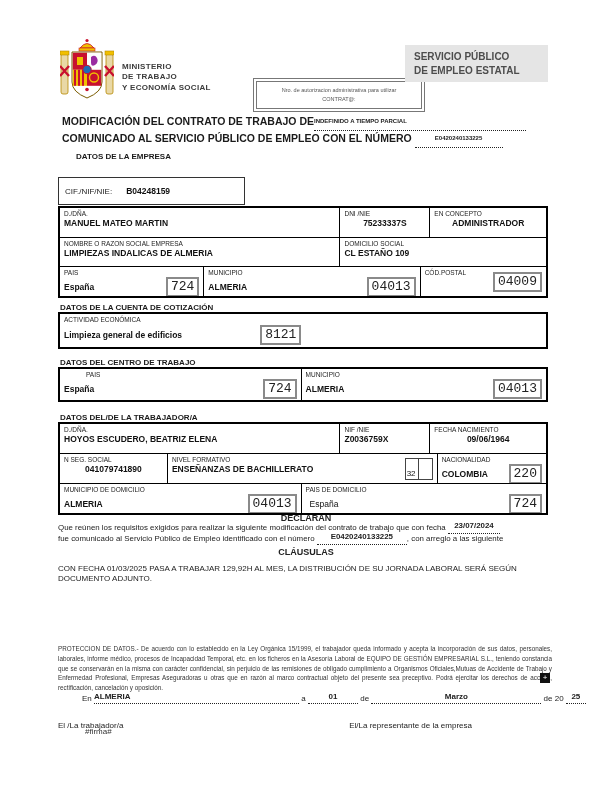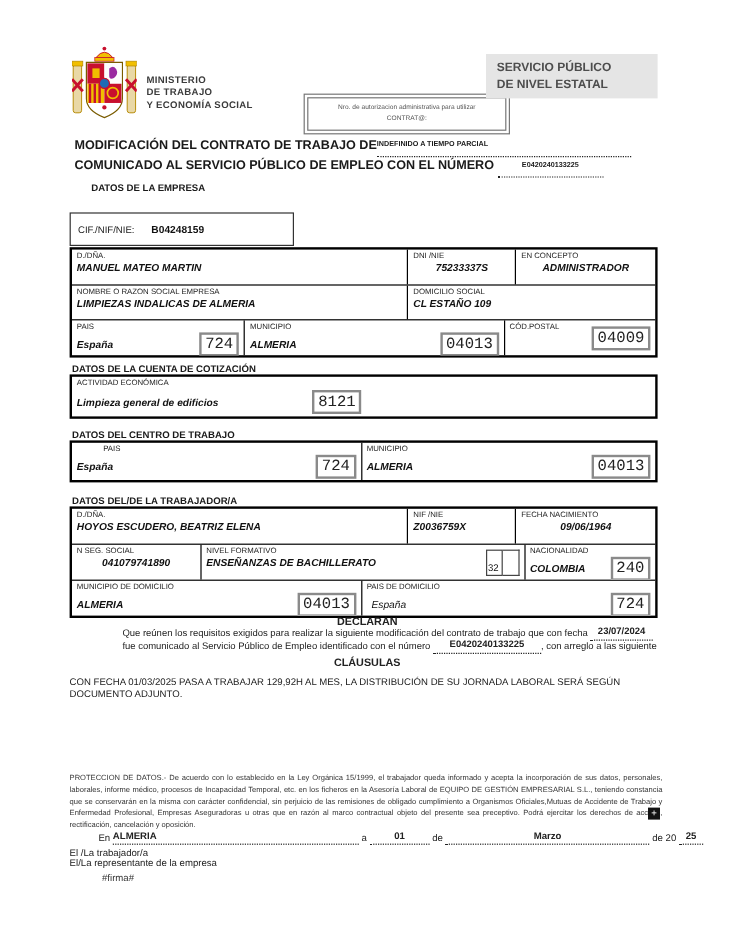--- a/index.html
+++ b/index.html
@@ -23,21 +23,21 @@
 
   .sectitle { position:absolute; font-size:8px; font-weight:bold; color:#1a1a1a; }
 
   
   .tbl { position:absolute; border:2px solid #000; background:#fff; }
   .tr { display:flex; border-top:1.5px solid #000; }
   .tr:first-child { border-top:none; }
   .td { border-left:1.5px solid #000; padding:2px 4px 1px 4px; display:flex; flex-direction:column; overflow:hidden; }
   .td:first-child { border-left:none; }
   .lbl { font-size:6.5px; color:#222; line-height:1.25; }
-  .val { font-size:8.5px; font-weight:bold; line-height:1.3;font-style:italic; }
+  .val { font-size:8.5px; font-weight:bold; line-height:1.3; }
   .vrow { display:flex; align-items:center; flex:1; }
   .codebox { border:2px solid #8a8a8a; font-size:13px; line-height:16px; padding:0 3px; display:inline-block; color:#222; background:#fff; }
   .right { margin-left:auto;font-family:Liberation Mono, monospace; }
   .ctr { text-align:center; }
 
   
   .cifbox { position:absolute; left:58px; top:177px; width:187px; height:28px; border:1.5px solid #333; display:flex; align-items:center; padding:0 6px; }
   .cifbox .l { font-size:8px; color:#222; }
   .cifbox .v { font-size:8.5px; font-weight:bold; margin-left:14px; }
 
@@ -46,32 +46,32 @@
   .cotcol .lbl { border-bottom:1px solid #555; width:100%; text-align:center; padding:0 3px; }
   .gap { width:10px; display:inline-block; }
 
   
   .lvlbox { width:14px; height:22px; border:1px solid #444; font-size:8px; display:flex; align-items:flex-end; padding:1px; }
   .lvlbox + .lvlbox { border-left:none; }
 
   
   .declaran { position:absolute; left:58px; top:513px; width:496px; font-size:7.9px; color:#222; }
   .declaran .hd { text-align:center; font-weight:bold; font-size:9px; }
-  .declaran .ln { white-space:nowrap; line-height:1.25;margin-left:44px; }
+  .declaran .ln { white-space:nowrap; line-height:1.25; }
   .clausulas-hd { text-align:center; font-weight:bold; font-size:9px; margin-top:2px; }
   .clausula { margin-top:7px; font-size:8px; line-height:1.3; width:492px; }
 
   
   .protec { position:absolute; left:58px; top:644px; width:494px; font-size:6.3px; color:#333; line-height:1.55; text-align:justify; }
   .plusmark { position:absolute; left:540px; top:673px; width:10px; height:10px; background:#111; color:#fff; font-size:8px; line-height:10px; text-align:center; }
 
   
   .sig { position:absolute; left:58px; top:694px; width:492px; font-size:8px; color:#222; }
   .sig .l1 { white-space:nowrap;padding-left:24px; }
-  .sig .l2 { display:flex; justify-content:space-between; margin-top:2px; padding-right:78px;flex-direction:column; }
+  .sig .l2 { display:flex; justify-content:space-between; margin-top:17px; padding-right:78px; }
   .firmatag { position:absolute; left:85px; top:727px; font-size:8px; color:#333; }
 </style>
 </head>
 <body>
 
 <div class="page">
 
   <div class="logo">
     <svg width="54" height="64" viewBox="0 0 54 64">
 
@@ -109,21 +109,21 @@
 
   <div class="authbox">
     <div class="inner">
       <span>Nro. de autorizacion administrativa para utilizar</span>
       <span>CONTRAT@:</span>
     </div>
   </div>
 
   <div class="sepebox">
     <div>SERVICIO PÚBLICO</div>
-    <div>DE NIVEL ESTATAL</div>
+    <div>DE EMPLEO ESTATAL</div>
   </div>
 
   <div class="title">
     <div class="row">
       <span>MODIFICACIÓN DEL CONTRATO DE TRABAJO DE</span><span class="dot" style="width:212px; text-align:left;"><span class="v smallv">INDEFINIDO A TIEMPO PARCIAL</span></span>
     </div>
     <div class="row">
       <span>COMUNICADO AL SERVICIO PÚBLICO DE EMPLEO CON EL NÚMERO</span>&nbsp;<span class="dot" style="width:88px; text-align:center;"><span class="v smallv">E0420240133225</span></span>
     </div>
   </div>
@@ -248,21 +248,21 @@
         </div>
         <div style="display:flex; align-items:center;">
           <span class="lvlbox">32</span>
           <span class="lvlbox"></span>
         </div>
       </div>
       <div class="td" style="width:22.5%;">
         <span class="lbl">NACIONALIDAD</span>
         <div class="vrow">
           <span class="val">COLOMBIA</span>
-          <span class="codebox right">240</span>
+          <span class="codebox right">220</span>
         </div>
       </div>
     </div>
     <div class="tr" style="height:30px;">
       <div class="td" style="width:49.5%;">
         <span class="lbl">MUNICIPIO DE DOMICILIO</span>
         <div class="vrow">
           <span class="val">ALMERIA</span>
           <span class="codebox right">04013</span>
         </div>

